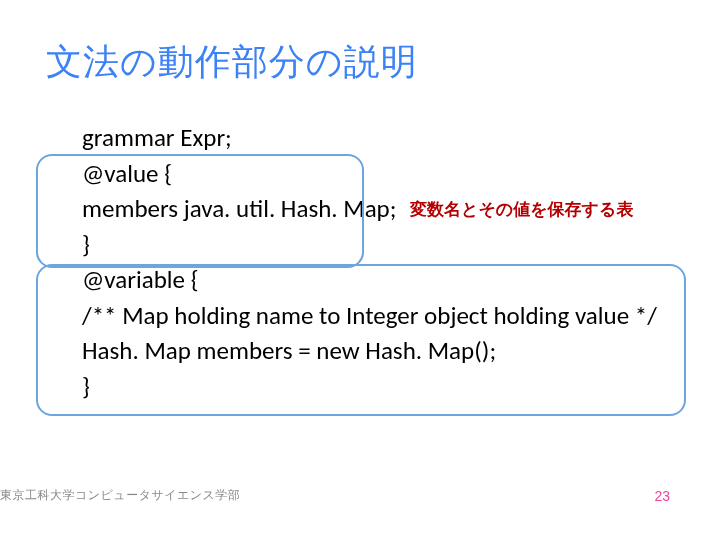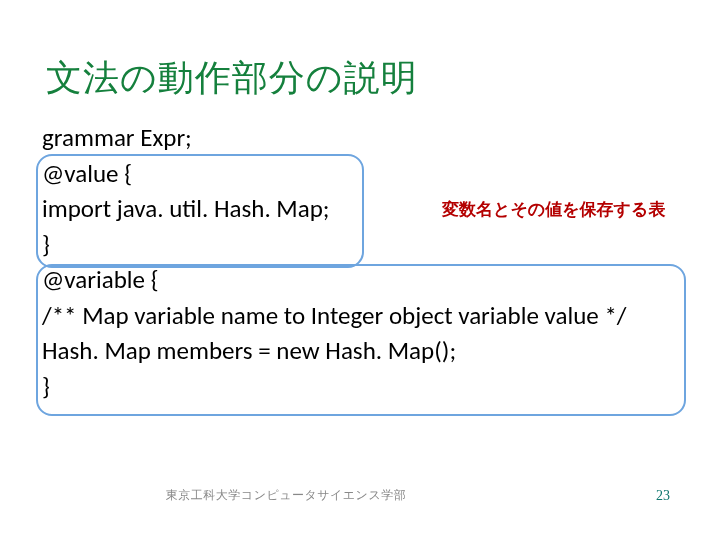--- a/index.html
+++ b/index.html
@@ -16,36 +16,36 @@
     width: 720px;
     height: 540px;
     box-sizing: border-box;
   }
   .title {
     position: absolute;
     top: 38px;
     left: 46px;
     font-size: 36px;
     font-weight: 400;
-    color: #15803d;
+    color: #3b82f6;
     letter-spacing: 1px;
-    margin-top: 16px;
   }
   .content {
     position: absolute;
     top: 120px;
     left: 42px;
     width: 636px;
     font-family: "Calibri", sans-serif;
     font-size: 25px;
     line-height: 1.42;
     color: #000;
   }
   .content .line {
     white-space: pre;
+    margin-left: 40px;
   }
   .box1 {
     position: absolute;
     top: 154px;
     left: 36px;
     width: 324px;
     height: 110px;
     border: 2px solid #6ea5df;
     border-radius: 16px;
     background: transparent;
@@ -63,56 +63,55 @@
     pointer-events: none;
   }
   .note {
     position: absolute;
     top: 198px;
     left: 410px;
     font-size: 17px;
     font-weight: bold;
     color: #b40000;
     font-family: "Meiryo", "Yu Gothic", sans-serif;
-    margin-left: 32px;
   }
   .footer-center {
     position: absolute;
     bottom: 36px;
     left: 0;
     width: 572px;
-    text-align: center;
+    text-align: left;
     font-size: 12px;
     color: #888;
     font-family: Liberation Serif, serif;
     letter-spacing: 0.5px;
   }
   .footer-right {
     position: absolute;
     bottom: 36px;
     right: 50px;
     font-size: 14px;
-    color: #0f766e;
-    font-family: Liberation Serif, serif;
+    color: #ec4899;
+    font-family: Liberation Sans, sans-serif;
   }
 </style>
 </head>
 <body>
 
 <div class="slide">
 
   <div class="title">文法の動作部分の説明</div>
 
   <div class="content">
     <div class="line">grammar Expr;</div>
     <div class="line">@value {</div>
-    <div class="line">import java. util. Hash. Map;</div>
+    <div class="line">members java. util. Hash. Map;</div>
     <div class="line">}</div>
     <div class="line">@variable {</div>
-    <div class="line">/** Map variable name to Integer object variable value */</div>
+    <div class="line">/** Map holding name to Integer object holding value */</div>
     <div class="line">Hash. Map members = new Hash. Map();</div>
     <div class="line">}</div>
   </div>
 
   <div class="box1"></div>
   <div class="box2"></div>
 
   <div class="note">変数名とその値を保存する表</div>
 
   <div class="footer-center">東京工科大学コンピュータサイエンス学部</div>

